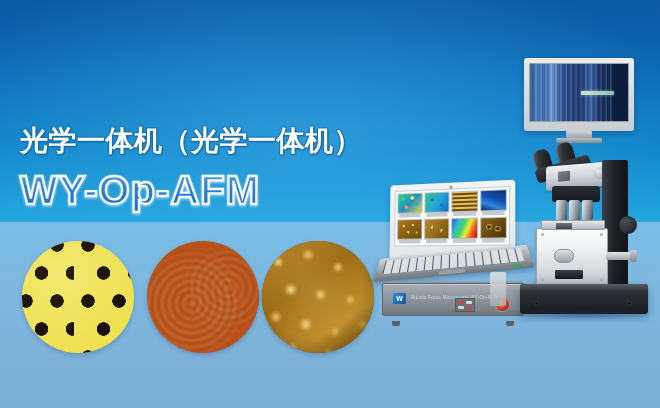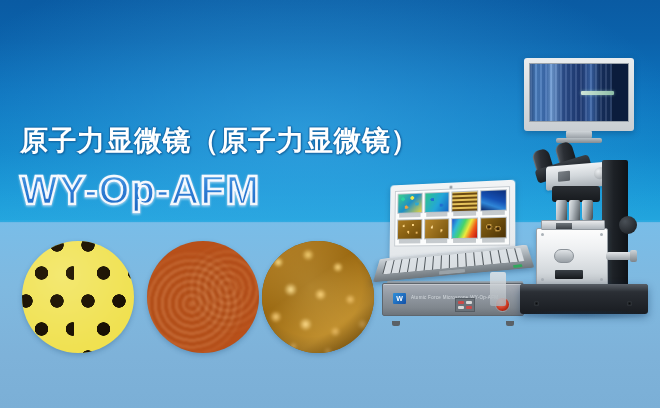--- a/index.html
+++ b/index.html
@@ -325,21 +325,21 @@
 </head>
 <body>
 
 <div id="stage">
 
   <div class="bg-top"></div>
   <div class="bg-bottom"></div>
   <div class="bg-seam"></div>
 
   <div class="title-model-shadow">WY-Op-AFM</div>
-  <div class="title-cn">原子力显微镜（原子力显微镜）</div>
+  <div class="title-cn">光学一体机（光学一体机）</div>
   <div class="title-model">WY-Op-AFM</div>
 
   <div class="sample s1">
     <div class="dots"></div>
     <div class="tint"></div>
   </div>
 
   <div class="sample s2">
     <div class="topo"></div>
     <div class="spiral"></div>

